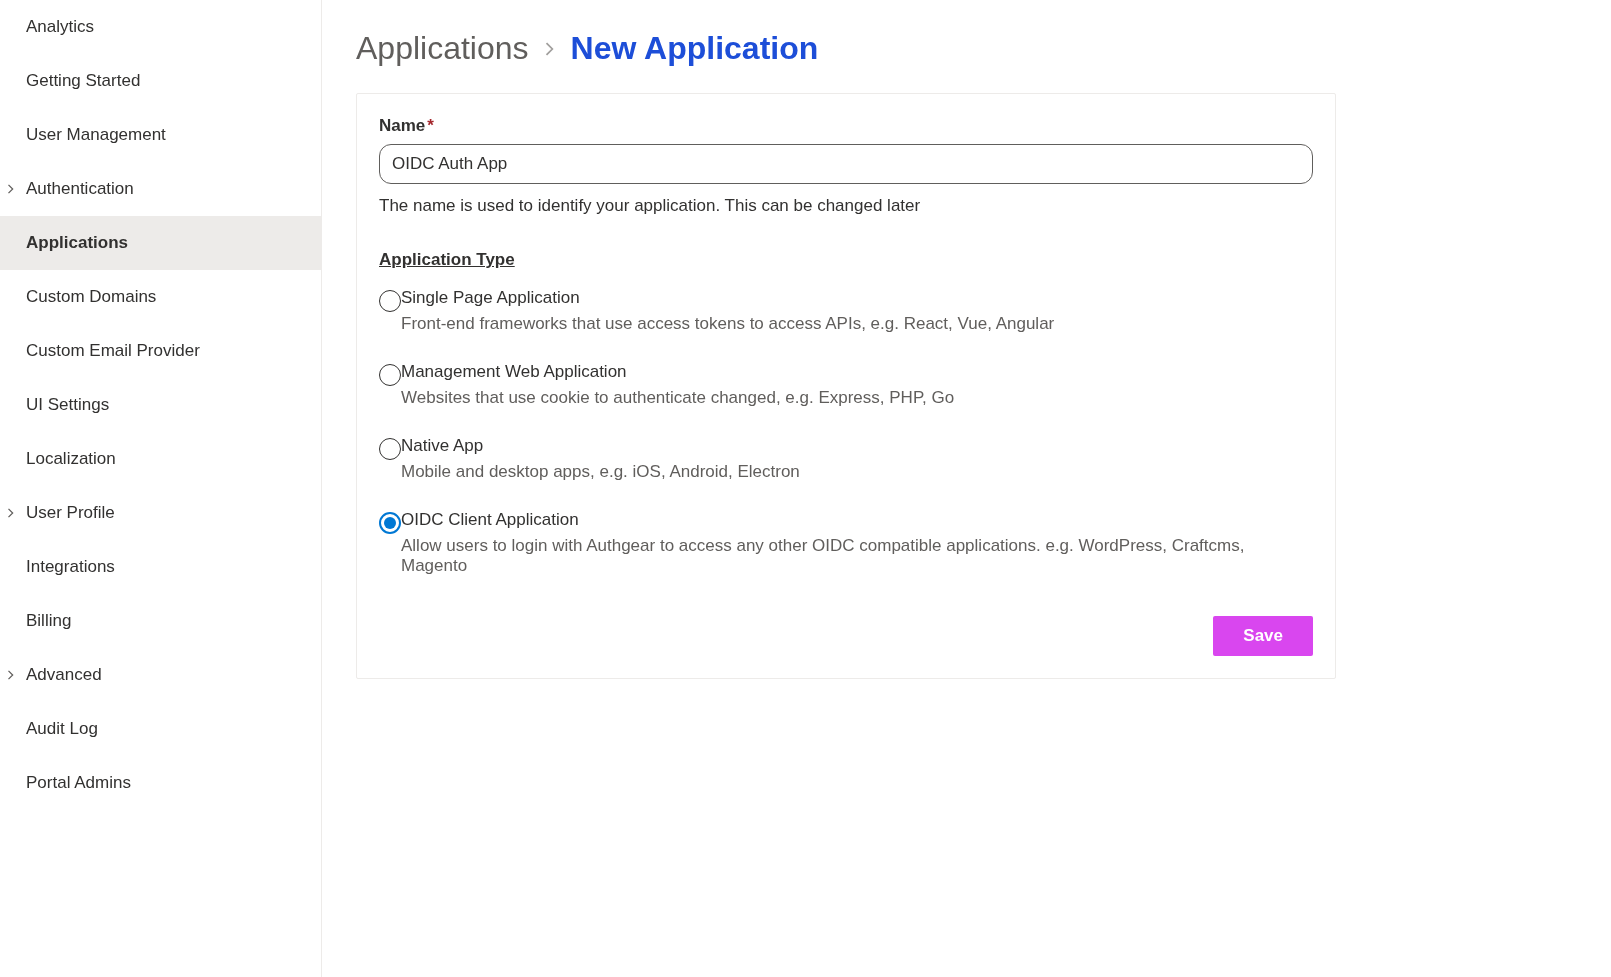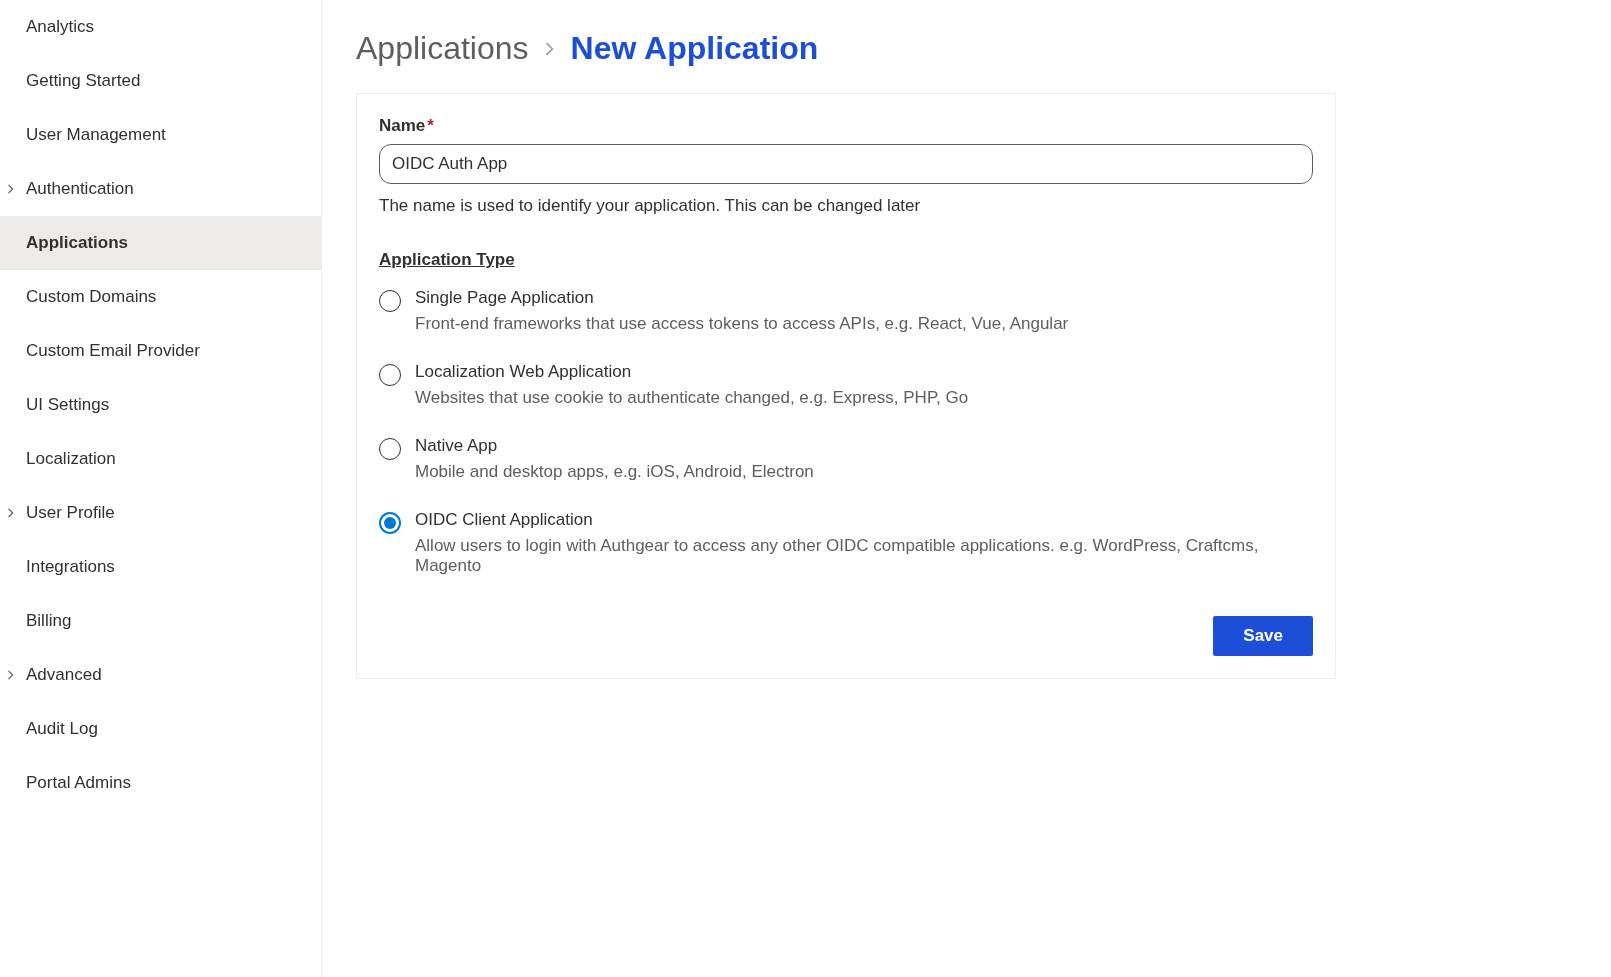--- a/index.html
+++ b/index.html
@@ -109,21 +109,20 @@
       text-decoration: underline;
     }
     .radio-group {
       display: flex;
       flex-direction: column;
       gap: 28px;
     }
     .radio-option {
       display: flex;
       align-items: flex-start;
-      gap: 14px;
       cursor: pointer;
     }
     .radio-circle {
       width: 22px;
       height: 22px;
       border: 1.5px solid #323130;
       border-radius: 50%;
       flex-shrink: 0;
       margin-top: 2px;
       display: flex;
@@ -152,21 +151,21 @@
     .radio-desc {
       font-size: 17px;
       color: #605e5c;
     }
     .footer {
       display: flex;
       justify-content: flex-end;
       margin-top: 40px;
     }
     .save-btn {
-      background: #1d4ed8;
+      background: #d946ef;
       color: #ffffff;
       border: none;
       font-size: 17px;
       font-weight: 600;
       padding: 10px 30px;
       border-radius: 2px;
       cursor: pointer;
     }
   </style>
 </head>
@@ -255,21 +254,21 @@
     <div class="radio-option">
           <div class="radio-circle"></div>
           <div class="radio-text">
             <div class="radio-title">Single Page Application</div>
             <div class="radio-desc">Front-end frameworks that use access tokens to access APIs, e.g. React, Vue, Angular</div>
           </div>
         </div>
         <div class="radio-option">
           <div class="radio-circle"></div>
           <div class="radio-text">
-            <div class="radio-title">Localization Web Application</div>
+            <div class="radio-title">Management Web Application</div>
             <div class="radio-desc">Websites that use cookie to authenticate changed, e.g. Express, PHP, Go</div>
           </div>
         </div>
         <div class="radio-option">
           <div class="radio-circle"></div>
           <div class="radio-text">
             <div class="radio-title">Native App</div>
             <div class="radio-desc">Mobile and desktop apps, e.g. iOS, Android, Electron</div>
           </div>
         </div>

